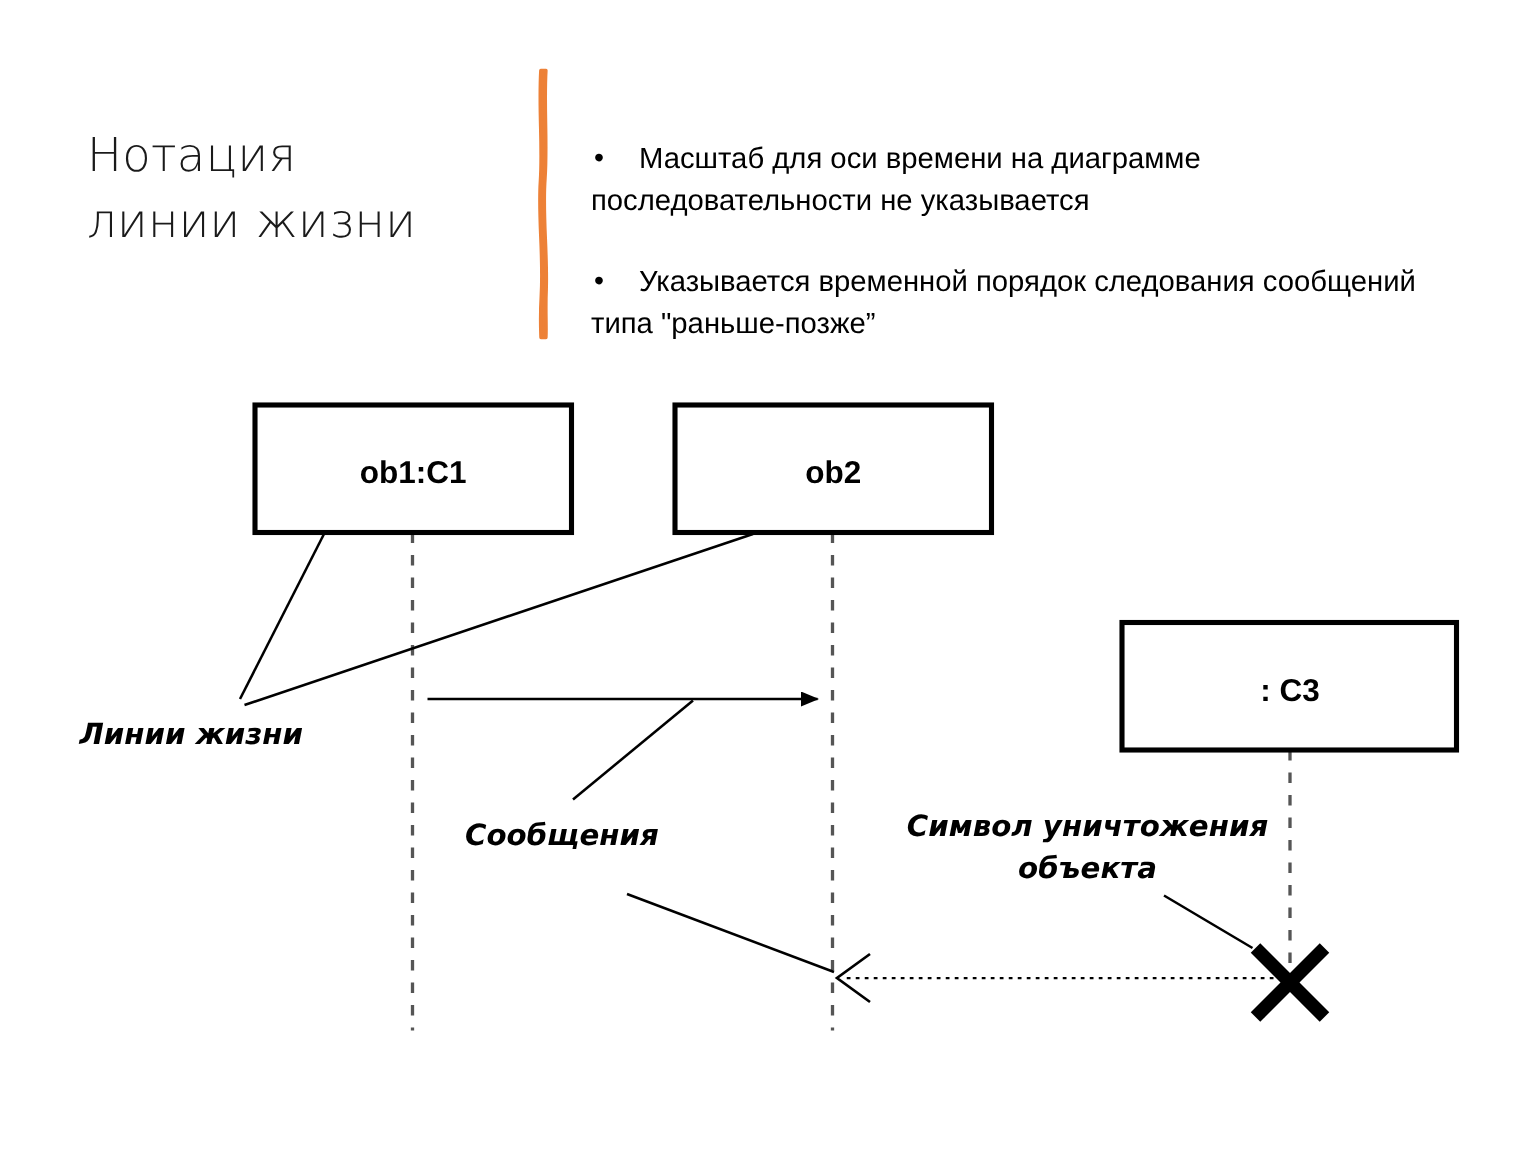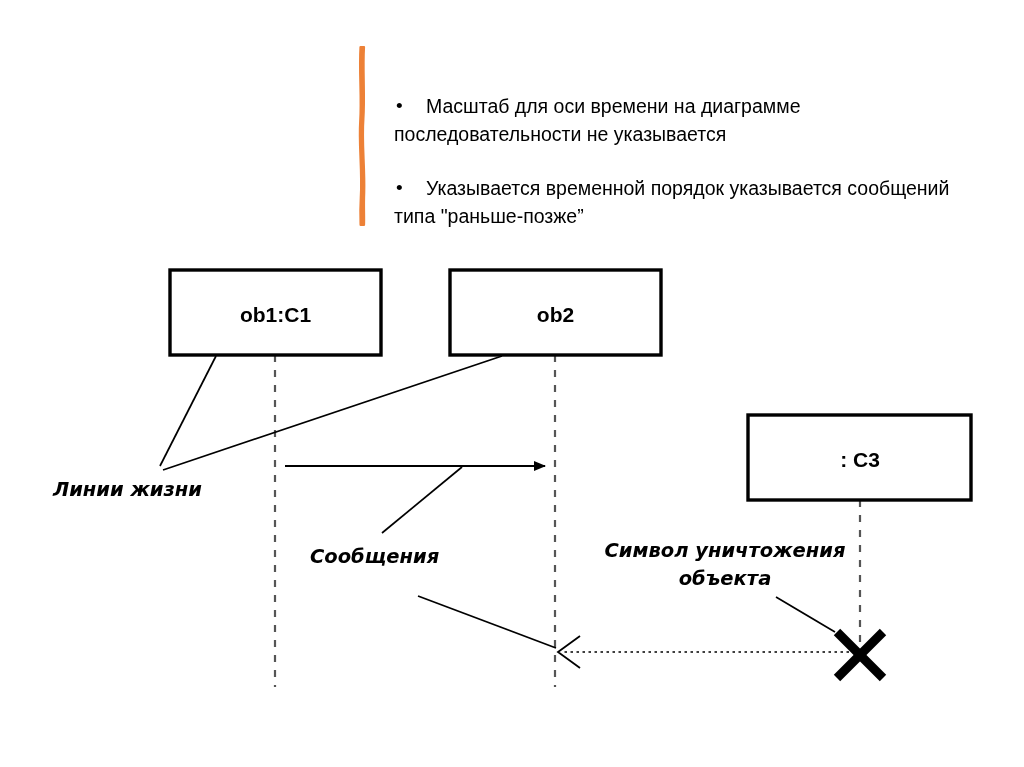--- a/index.html
+++ b/index.html
@@ -86,34 +86,36 @@
     font-weight: bold;
     font-style: italic;
     fill: #000000;
   }
 </style>
 </head>
 <body>
 
 <div id="slide">
 
+  <div id="title">Нотация
+линии жизни</div>
 
   <svg id="accent-bar" viewBox="0 0 16 182" preserveAspectRatio="none">
     <path d="M6.5,2 C5.0,28 7.8,52 6.2,76 C4.6,100 8.4,126 6.8,152 C6.0,166 6.4,174 6.6,180
              L10.0,180 C10.4,172 9.6,162 10.2,148 C11.0,122 7.6,98 9.4,74 C11.0,50 8.6,26 10.0,2 Z" fill="#ED8137" stroke="#ED8137" stroke-width="2.2" stroke-linejoin="round"></path>
   </svg>
 
   <div id="bullets">
     <div class="bullet">
       <span class="dot">•</span>
       <span class="btext">Масштаб для оси времени на диаграмме последовательности не указывается</span>
     </div>
     <div class="bullet">
       <span class="dot">•</span>
-      <span class="btext">Указывается временной порядок указывается сообщений типа "раньше-позже”</span>
+      <span class="btext">Указывается временной порядок следования сообщений типа "раньше-позже”</span>
     </div>
   </div>
 
   <svg id="diagram" viewBox="0 0 1024 767">
     <defs>
       <marker id="filled-head" markerWidth="12" markerHeight="12" refX="11" refY="5" orient="auto" markerUnits="userSpaceOnUse">
         <path d="M0,0 L12,5 L0,10 z" fill="#000000"></path>
       </marker>
     </defs>
 

